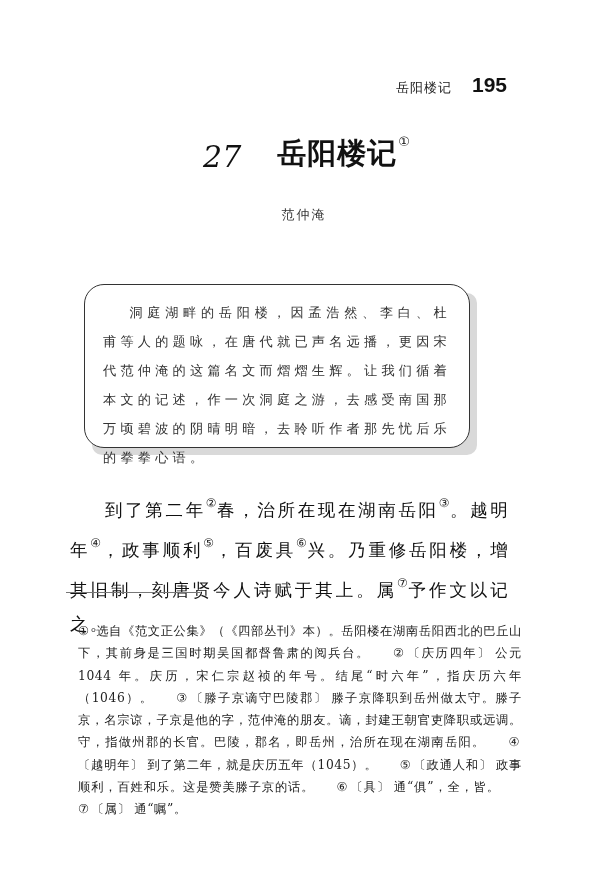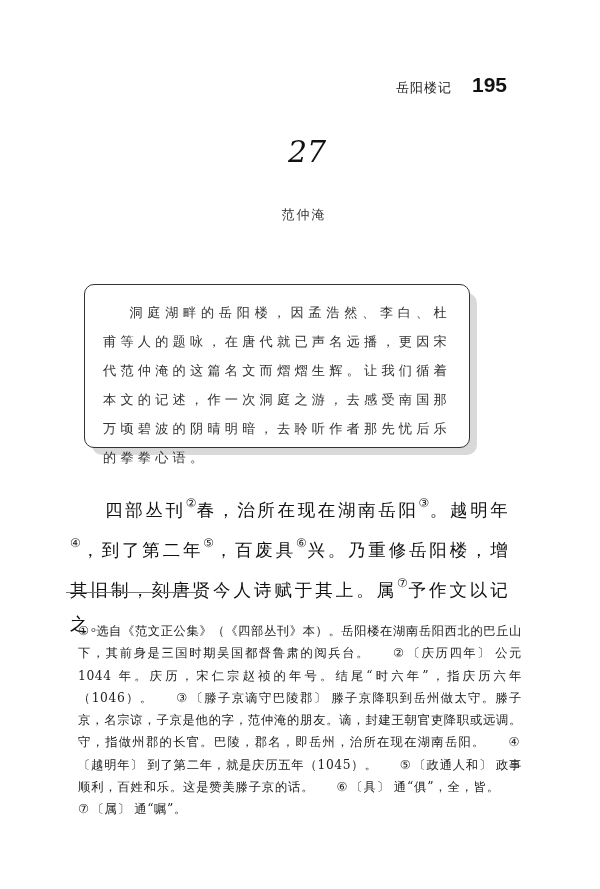--- a/index.html
+++ b/index.html
@@ -93,21 +93,21 @@
       border-radius: 10px;
     }
     .intro-box {
       position: absolute;
       left: 84px;
       top: 284px;
       width: 386px;
       height: 164px;
       box-sizing: border-box;
       border: 1.3px solid #333;
-      border-radius: 10px;
+      border-radius: 20px;
       background: #ffffff;
       padding: 13px 18px 0 18px;
     }
     .intro-text {
       margin: 0;
       font-family: "DejaVu Sans", "Liberation Sans", sans-serif;
       font-size: 13.2px;
       line-height: 29px;
       letter-spacing: 4.2px;
       color: #333;
@@ -175,29 +175,30 @@
 <body>
 
 <div class="running-header">
   <span class="running-title">岳阳楼记</span>
   <span class="page-number">195</span>
 </div>
 
 <div class="title-wrap">
   <span class="title-line">
     <span class="lesson-number">27</span>
+    <span class="lesson-title"><span>岳阳楼记</span><span class="title-note">①</span></span>
   </span>
 </div>
 
 <div class="author">范仲淹</div>
 
 <div class="intro-shadow"></div>
 <div class="intro-box">
   <p class="intro-text">洞庭湖畔的岳阳楼，因孟浩然、李白、杜甫等人的题咏，在唐代就已声名远播，更因宋代范仲淹的这篇名文而熠熠生辉。让我们循着本文的记述，作一次洞庭之游，去感受南国那万顷碧波的阴晴明暗，去聆听作者那先忧后乐的拳拳心语。</p>
 </div>
 
 <p class="main-text">
-  <span>四部丛刊</span><span class="note-ref">②</span><span>春，治所在现在湖南岳阳</span><span class="note-ref">③</span><span>。越明年</span><span class="note-ref">④</span><span>，到了第二年</span><span class="note-ref">⑤</span><span>，百废具</span><span class="note-ref">⑥</span><span>兴。乃重修岳阳楼，增其旧制，刻唐贤今人诗赋于其上。属</span><span class="note-ref">⑦</span><span>予作文以记之。</span>
+  <span>到了第二年</span><span class="note-ref">②</span><span>春，治所在现在湖南岳阳</span><span class="note-ref">③</span><span>。越明年</span><span class="note-ref">④</span><span>，政事顺利</span><span class="note-ref">⑤</span><span>，百废具</span><span class="note-ref">⑥</span><span>兴。乃重修岳阳楼，增其旧制，刻唐贤今人诗赋于其上。属</span><span class="note-ref">⑦</span><span>予作文以记之。</span>
 </p>
 
 <div class="footnote-rule"></div>
 
 <p class="footnotes"><span class="fn-item"><span class="fn-num">①</span> <span>选自《范文正公集》（《四部丛刊》本）。岳阳楼在湖南岳阳西北的巴丘山下，其前身是三国时期吴国都督鲁肃的阅兵台。</span></span><span class="fn-gap"></span><span class="fn-item"><span class="fn-num">②</span><span class="fn-term">〔庆历四年〕</span><span>公元 1044 年。庆历，宋仁宗赵祯的年号。结尾“时六年”，指庆历六年（1046）。</span></span><span class="fn-gap"></span><span class="fn-item"><span class="fn-num">③</span><span class="fn-term">〔滕子京谪守巴陵郡〕</span><span>滕子京降职到岳州做太守。滕子京，名宗谅，子京是他的字，范仲淹的朋友。谪，封建王朝官吏降职或远调。守，指做州郡的长官。巴陵，郡名，即岳州，治所在现在湖南岳阳。</span></span><span class="fn-gap"></span><span class="fn-item"><span class="fn-num">④</span><span class="fn-term">〔越明年〕</span><span>到了第二年，就是庆历五年（1045）。</span></span><span class="fn-gap"></span><span class="fn-item"><span class="fn-num">⑤</span><span class="fn-term">〔政通人和〕</span><span>政事顺利，百姓和乐。这是赞美滕子京的话。</span></span><span class="fn-gap"></span><span class="fn-item"><span class="fn-num">⑥</span><span class="fn-term">〔具〕</span><span>通“俱”，全，皆。</span></span><span class="fn-gap"></span><span class="fn-item"><span class="fn-num">⑦</span><span class="fn-term">〔属〕</span><span>通“嘱”。</span></span></p>
 
 </body></html>

